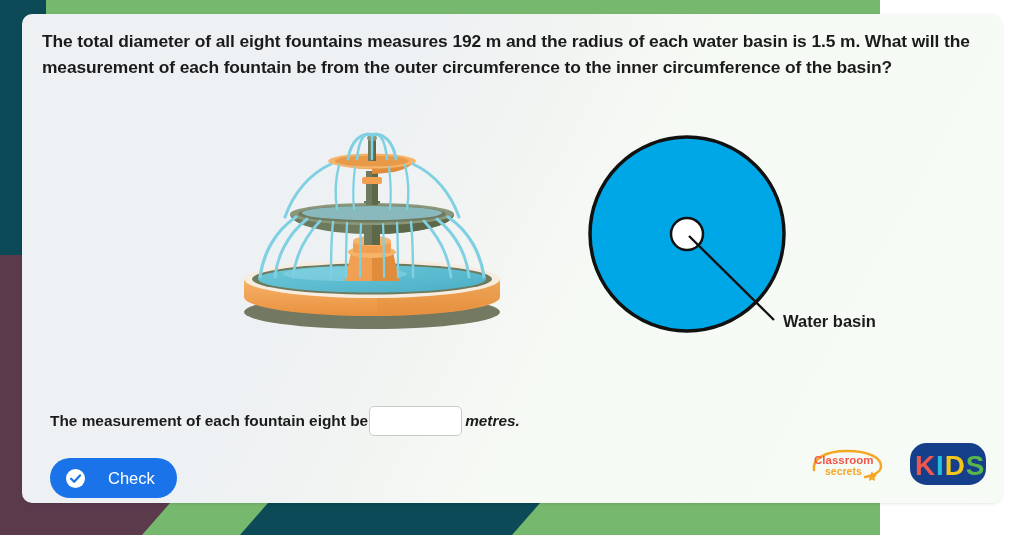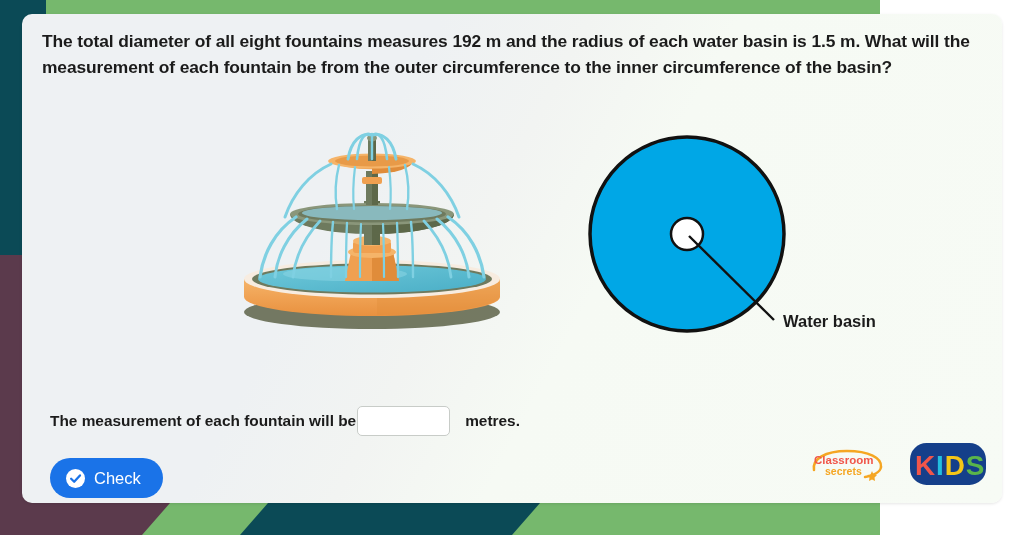--- a/index.html
+++ b/index.html
@@ -75,26 +75,26 @@
     width: 93px; height: 30px;
     margin: 0 1px;
     border: 1px solid #c8ccc8;
     border-radius: 5px;
     background: #ffffff;
     font-family: "Liberation Sans", sans-serif;
     font-size: 14px;
     padding: 0 6px;
     outline: none;
   }
-  #answer-suffix { margin-left: 14px; }
+  #answer-suffix { margin-left: 2px; font-style: italic; }
 
   
   #check-button {
     position: absolute; left: 28px; top: 444px;
-    display: flex; align-items: center; gap: 9px;
+    display: flex; align-items: center; gap: 23px;
     height: 40px; padding: 0 22px 0 16px;
     background: #1a73e8;
     border: none; border-radius: 20px;
     cursor: pointer;
   }
   #check-button .label {
     color: #ffffff; font-size: 16.5px;
     font-family: "Liberation Sans", sans-serif;
   }
   .check-icon { width: 19px; height: 19px; display: block; }
@@ -212,21 +212,21 @@
     <div id="circle-wrap">
       <svg viewBox="0 0 340 225" width="340" height="225">
         <circle cx="110" cy="110" r="97" fill="#00a7e6" stroke="#111111" stroke-width="3.5"></circle>
         <circle cx="110" cy="110" r="16" fill="#ffffff" stroke="#111111" stroke-width="2.5"></circle>
         <line x1="112" y1="112" x2="197" y2="196" stroke="#111111" stroke-width="2.4"></line>
         <text x="206" y="203" font-family="'Liberation Sans', sans-serif" font-size="16.5" font-weight="bold" fill="#1b1b1b">Water basin</text>
       </svg>
     </div>
 
     <div id="answer-row">
-      <span>The measurement of each fountain will be</span>
+      <span>The measurement of each fountain eight be</span>
       <input id="answer-input" type="text" placeholder="" style="">
       <span id="answer-suffix">metres.</span>
     </div>
 
     <button id="check-button">
       <svg class="check-icon" viewBox="0 0 20 20">
         <circle cx="10" cy="10" r="10" fill="#ffffff"></circle>
         <path d="M5.4 10.3 L8.6 13.4 L14.7 6.8" fill="none" stroke="#1a73e8" stroke-width="2.4" stroke-linecap="round" stroke-linejoin="round"></path>
       </svg>
       <span class="label">Check</span>

